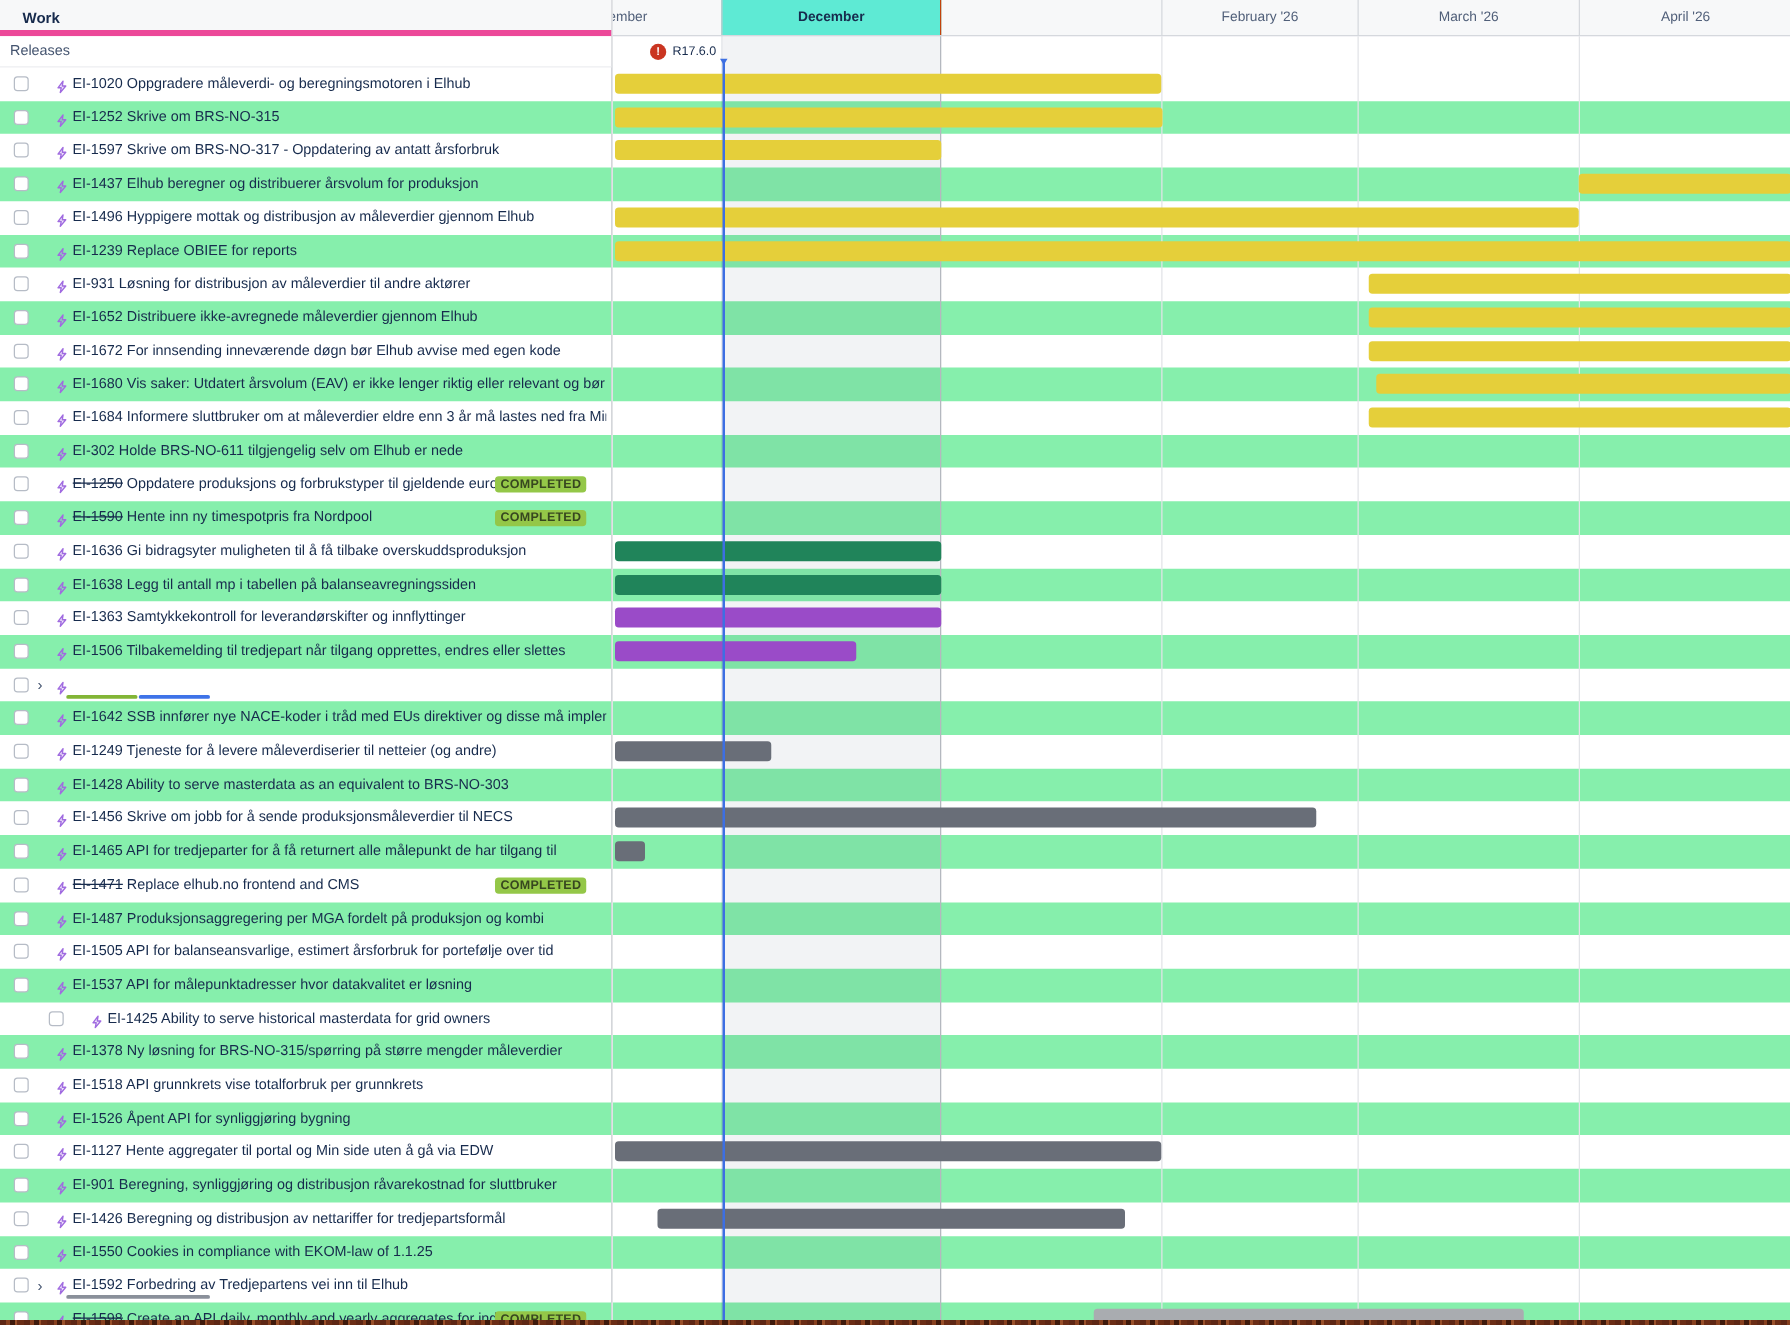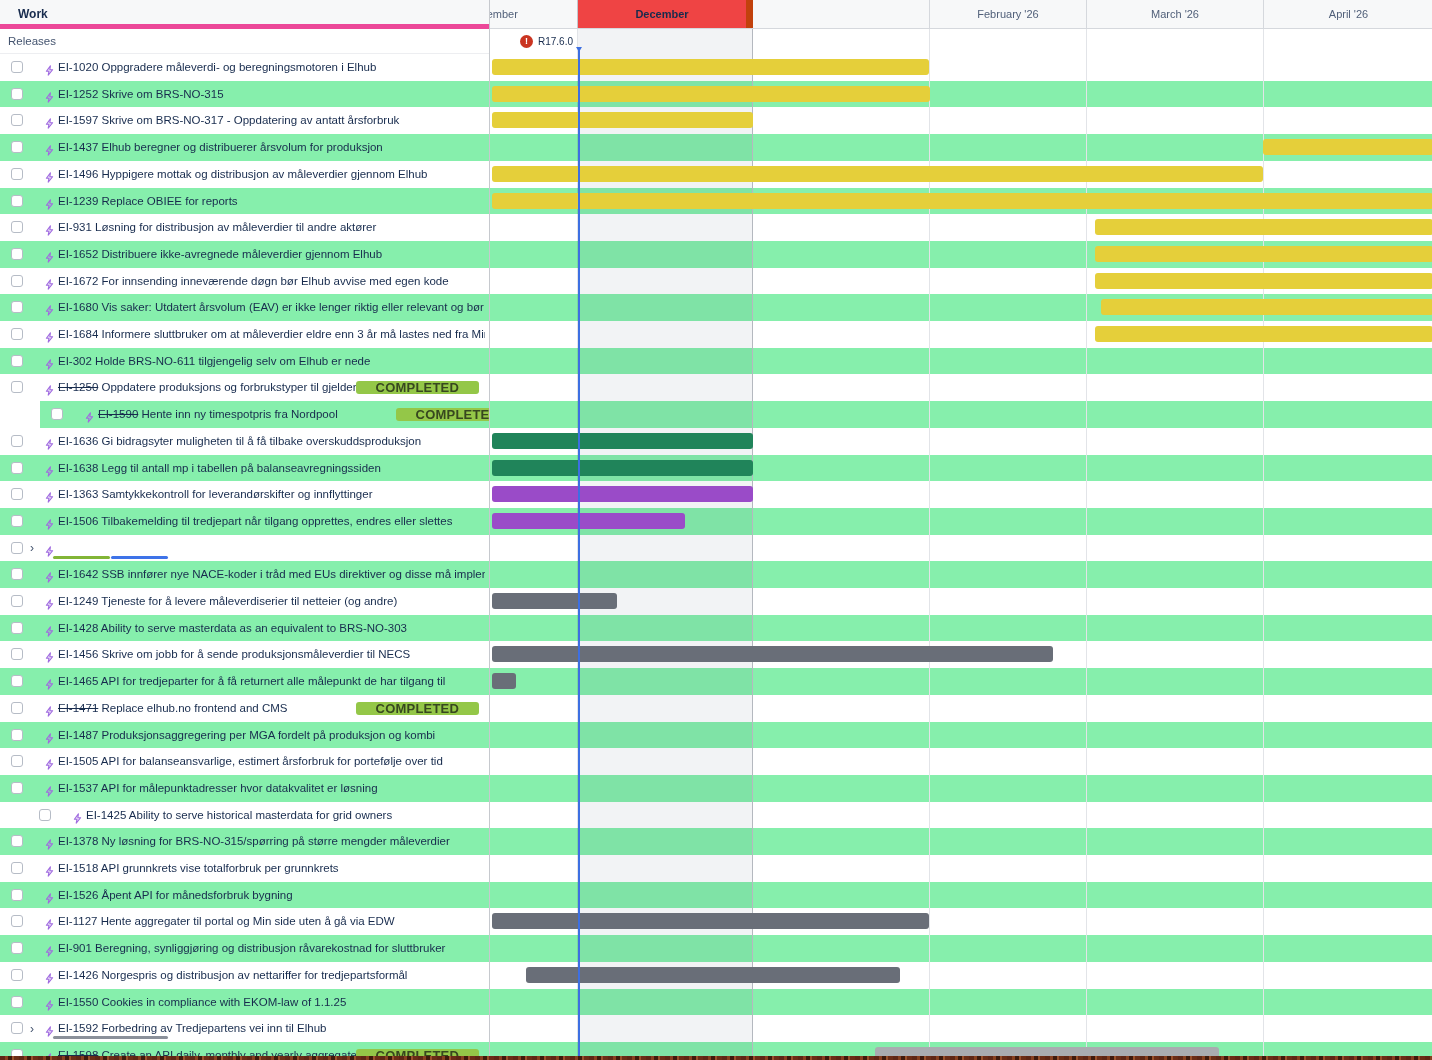--- a/index.html
+++ b/index.html
@@ -20,32 +20,32 @@
   .alt{background:#86efac}
   .cb{position:absolute;left:11px;top:7px;width:12px;height:12px;border:1px solid #b6bcc6;
       border-radius:3px;background:#fff;box-sizing:border-box}
   .chev{position:absolute;left:26px;top:0;width:12px;height:100%;display:flex;align-items:center;
       justify-content:center;font-size:12px;color:#44546f}
   .epic{position:absolute;left:44px;top:8px;width:11px;height:11px}
   .itext{position:absolute;left:58px;right:4px;top:0;height:100%;line-height:26.7px;
       font-size:11.5px;white-space:nowrap;overflow:hidden}
   .itext.w-badge{right:64px}
   .struck{text-decoration:line-through}
-  .badge{position:absolute;right:10px;top:7px;height:13px;line-height:13px;padding:0 20px;
-      background:#94c748;color:#37471f;font-size:13px;font-weight:700;border-radius:3px;
+  .badge{position:absolute;right:20px;top:7px;height:13px;line-height:13px;padding:0 4px;
+      background:#94c748;color:#37471f;font-size:10px;font-weight:700;border-radius:3px;
       letter-spacing:.2px}
   .useg{position:absolute;top:21px;height:3px;border-radius:2px}
 
   
   .timeline{position:absolute;left:490px;top:0;width:942px;height:100%;background:#fff;overflow:hidden}
   .th{position:absolute;top:0;left:0;right:0;height:29px;background:#f7f8f9;
       border-bottom:1px solid #d5d8dd;overflow:hidden;box-sizing:border-box}
   .mcell{position:absolute;top:0;height:29px;line-height:29px;text-align:center;font-size:11px;
       color:#505f79;border-left:1px solid #d5d8dd;box-sizing:border-box}
-  .mcell.current{background:#ef4444;border-left:1px solid #c3c7cd;border-right:7px solid #c2410c;
+  .mcell.current{background:#5eead4;border-left:1px solid #c3c7cd;border-right:1px solid #c2410c;
       font-weight:700;color:#172b4d}
   .trows{position:absolute;top:54px;left:0;right:0;bottom:0;overflow:hidden}
   .trow{position:absolute;left:0;width:100%;height:26.7px}
   .vline{position:absolute;top:29px;bottom:4px;width:1px;background:#e2e4e8;z-index:1}
   .dec-col{position:absolute;top:29px;bottom:4px;background:rgba(23,43,77,0.055);
       border-left:1px solid rgba(23,43,77,0.07);border-right:1px solid #b4b8bf;z-index:1;box-sizing:border-box}
   .bar{position:absolute;top:5px;height:16px;border-radius:3px;z-index:2}
   .bar-yellow{background:#e5cf3a}
   .bar-green{background:#20845a}
   .bar-purple{background:#9a4bc8}
@@ -261,21 +261,21 @@
           <span class="itext"><span class="">EI-302</span><span> Holde BRS-NO-611 tilgjengelig selv om Elhub er nede</span></span>
         </div>
         <div class="prow" style="top: 320.4px;">
           <span class="cb"></span>
           <span class="epic"><svg width="11" height="11" viewBox="0 0 12 12">
               <path d="M7 1 L2.6 6.8 L5.4 6.8 L4.6 11 L9.4 5.2 L6.4 5.2 Z" fill="rgba(160,107,224,0.18)" stroke="#a06be0" stroke-width="1.2" stroke-linejoin="round"></path>
             </svg></span>
           <span class="itext w-badge"><span class="struck">EI-1250</span><span> Oppdatere produksjons og forbrukstyper til gjeldende europeiske standar...</span></span>
           <span class="badge">COMPLETED</span>
         </div>
-        <div class="prow alt" style="top: 347.1px; margin-left: 40px;">
+        <div class="prow alt" style="top: 347.1px;">
           <span class="cb"></span>
           <span class="epic"><svg width="11" height="11" viewBox="0 0 12 12">
               <path d="M7 1 L2.6 6.8 L5.4 6.8 L4.6 11 L9.4 5.2 L6.4 5.2 Z" fill="rgba(160,107,224,0.18)" stroke="#a06be0" stroke-width="1.2" stroke-linejoin="round"></path>
             </svg></span>
           <span class="itext w-badge"><span class="struck">EI-1590</span><span> Hente inn ny timespotpris fra Nordpool</span></span>
           <span class="badge">COMPLETED</span>
         </div>
         <div class="prow" style="top: 373.8px;">
           <span class="cb"></span>
           <span class="epic"><svg width="11" height="11" viewBox="0 0 12 12">
@@ -396,42 +396,42 @@
           <span class="epic"><svg width="11" height="11" viewBox="0 0 12 12">
               <path d="M7 1 L2.6 6.8 L5.4 6.8 L4.6 11 L9.4 5.2 L6.4 5.2 Z" fill="rgba(160,107,224,0.18)" stroke="#a06be0" stroke-width="1.2" stroke-linejoin="round"></path>
             </svg></span>
           <span class="itext"><span class="">EI-1518</span><span> API grunnkrets vise totalforbruk per grunnkrets</span></span>
         </div>
         <div class="prow alt" style="top: 827.7px;">
           <span class="cb"></span>
           <span class="epic"><svg width="11" height="11" viewBox="0 0 12 12">
               <path d="M7 1 L2.6 6.8 L5.4 6.8 L4.6 11 L9.4 5.2 L6.4 5.2 Z" fill="rgba(160,107,224,0.18)" stroke="#a06be0" stroke-width="1.2" stroke-linejoin="round"></path>
             </svg></span>
-          <span class="itext"><span class="">EI-1526</span><span> Åpent API for månedsforbruk bygning</span></span>
+          <span class="itext"><span class="">EI-1526</span><span> Åpent API for synliggjøring bygning</span></span>
         </div>
         <div class="prow" style="top: 854.4px;">
           <span class="cb"></span>
           <span class="epic"><svg width="11" height="11" viewBox="0 0 12 12">
               <path d="M7 1 L2.6 6.8 L5.4 6.8 L4.6 11 L9.4 5.2 L6.4 5.2 Z" fill="rgba(160,107,224,0.18)" stroke="#a06be0" stroke-width="1.2" stroke-linejoin="round"></path>
             </svg></span>
           <span class="itext"><span class="">EI-1127</span><span> Hente aggregater til portal og Min side uten å gå via EDW</span></span>
         </div>
         <div class="prow alt" style="top: 881.1px;">
           <span class="cb"></span>
           <span class="epic"><svg width="11" height="11" viewBox="0 0 12 12">
               <path d="M7 1 L2.6 6.8 L5.4 6.8 L4.6 11 L9.4 5.2 L6.4 5.2 Z" fill="rgba(160,107,224,0.18)" stroke="#a06be0" stroke-width="1.2" stroke-linejoin="round"></path>
             </svg></span>
           <span class="itext"><span class="">EI-901</span><span> Beregning, synliggjøring og distribusjon råvarekostnad for sluttbruker</span></span>
         </div>
         <div class="prow" style="top: 907.8px;">
           <span class="cb"></span>
           <span class="epic"><svg width="11" height="11" viewBox="0 0 12 12">
               <path d="M7 1 L2.6 6.8 L5.4 6.8 L4.6 11 L9.4 5.2 L6.4 5.2 Z" fill="rgba(160,107,224,0.18)" stroke="#a06be0" stroke-width="1.2" stroke-linejoin="round"></path>
             </svg></span>
-          <span class="itext"><span class="">EI-1426</span><span> Norgespris og distribusjon av nettariffer for tredjepartsformål</span></span>
+          <span class="itext"><span class="">EI-1426</span><span> Beregning og distribusjon av nettariffer for tredjepartsformål</span></span>
         </div>
         <div class="prow alt" style="top: 934.5px;">
           <span class="cb"></span>
           <span class="epic"><svg width="11" height="11" viewBox="0 0 12 12">
               <path d="M7 1 L2.6 6.8 L5.4 6.8 L4.6 11 L9.4 5.2 L6.4 5.2 Z" fill="rgba(160,107,224,0.18)" stroke="#a06be0" stroke-width="1.2" stroke-linejoin="round"></path>
             </svg></span>
           <span class="itext"><span class="">EI-1550</span><span> Cookies in compliance with EKOM-law of 1.1.25</span></span>
         </div>
         <div class="prow" style="top: 961.2px;">
           <span class="cb"></span>

